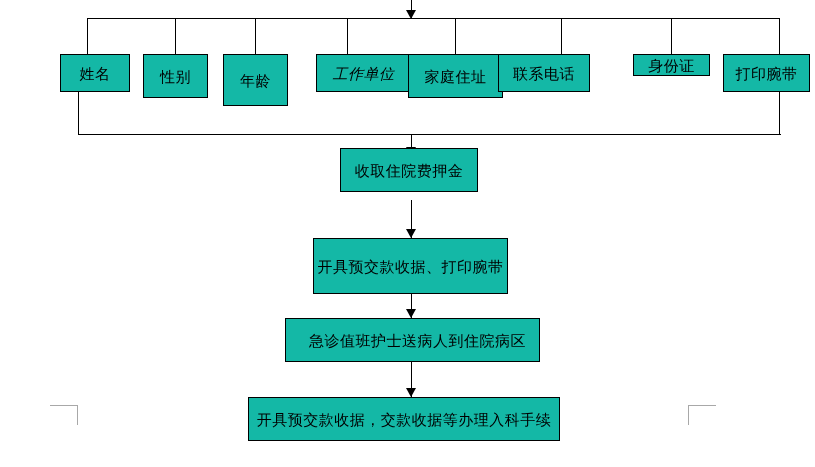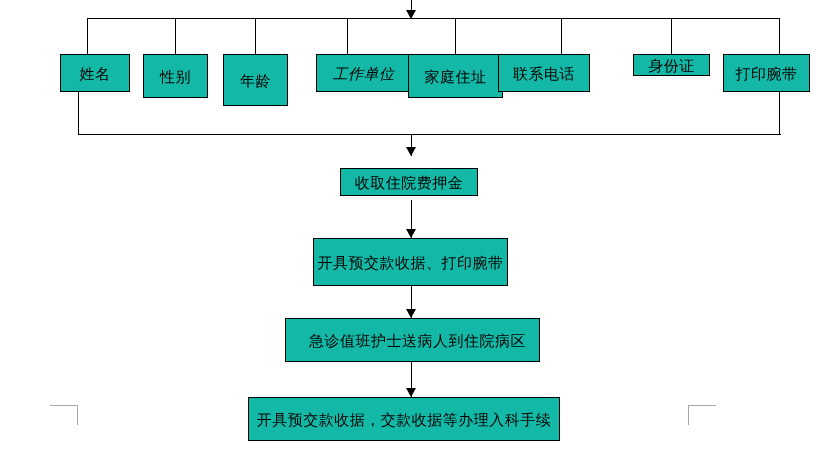--- a/index.html
+++ b/index.html
@@ -112,26 +112,26 @@
 
   <div class="vline" style="left:78px;  top:92px; height:42px;"></div>
 
   <div class="vline" style="left:779px; top:92px; height:42px;"></div>
 
   <div class="hline" style="left:78px; top:134px; width:703px;"></div>
 
   <div class="vline" style="left:411px; top:134px; height:22px;"></div>
   <div class="arrowhead" style="left:406px; top:147px;"></div>
 
-  <div class="node wide" style="left:340px; top:168px; width:138px; height:28px;">收取住院费押金</div>
+  <div class="node wide" style="left:340px; top:148px; width:138px; height:44px;">收取住院费押金</div>
 
   <div class="vline" style="left:411px; top:200px; height:38px;"></div>
   <div class="arrowhead" style="left:406px; top:229px;"></div>
 
-  <div class="node wide" style="left:313px; top:238px; width:195px; height:48px;">开具预交款收据、打印腕带</div>
+  <div class="node wide" style="left:313px; top:238px; width:195px; height:56px;">开具预交款收据、打印腕带</div>
 
   <div class="vline" style="left:411px; top:278px; height:40px;"></div>
   <div class="arrowhead" style="left:406px; top:309px;"></div>
 
   <div class="node wide" style="left:285px; top:318px; width:255px; height:44px;padding-left:10px;">急诊值班护士送病人到住院病区</div>
 
   <div class="vline" style="left:411px; top:362px; height:35px;"></div>
   <div class="arrowhead" style="left:406px; top:388px;"></div>
 
   <div class="node wide" style="left:248px; top:397px; width:312px; height:44px;">开具预交款收据，交款收据等办理入科手续</div>

